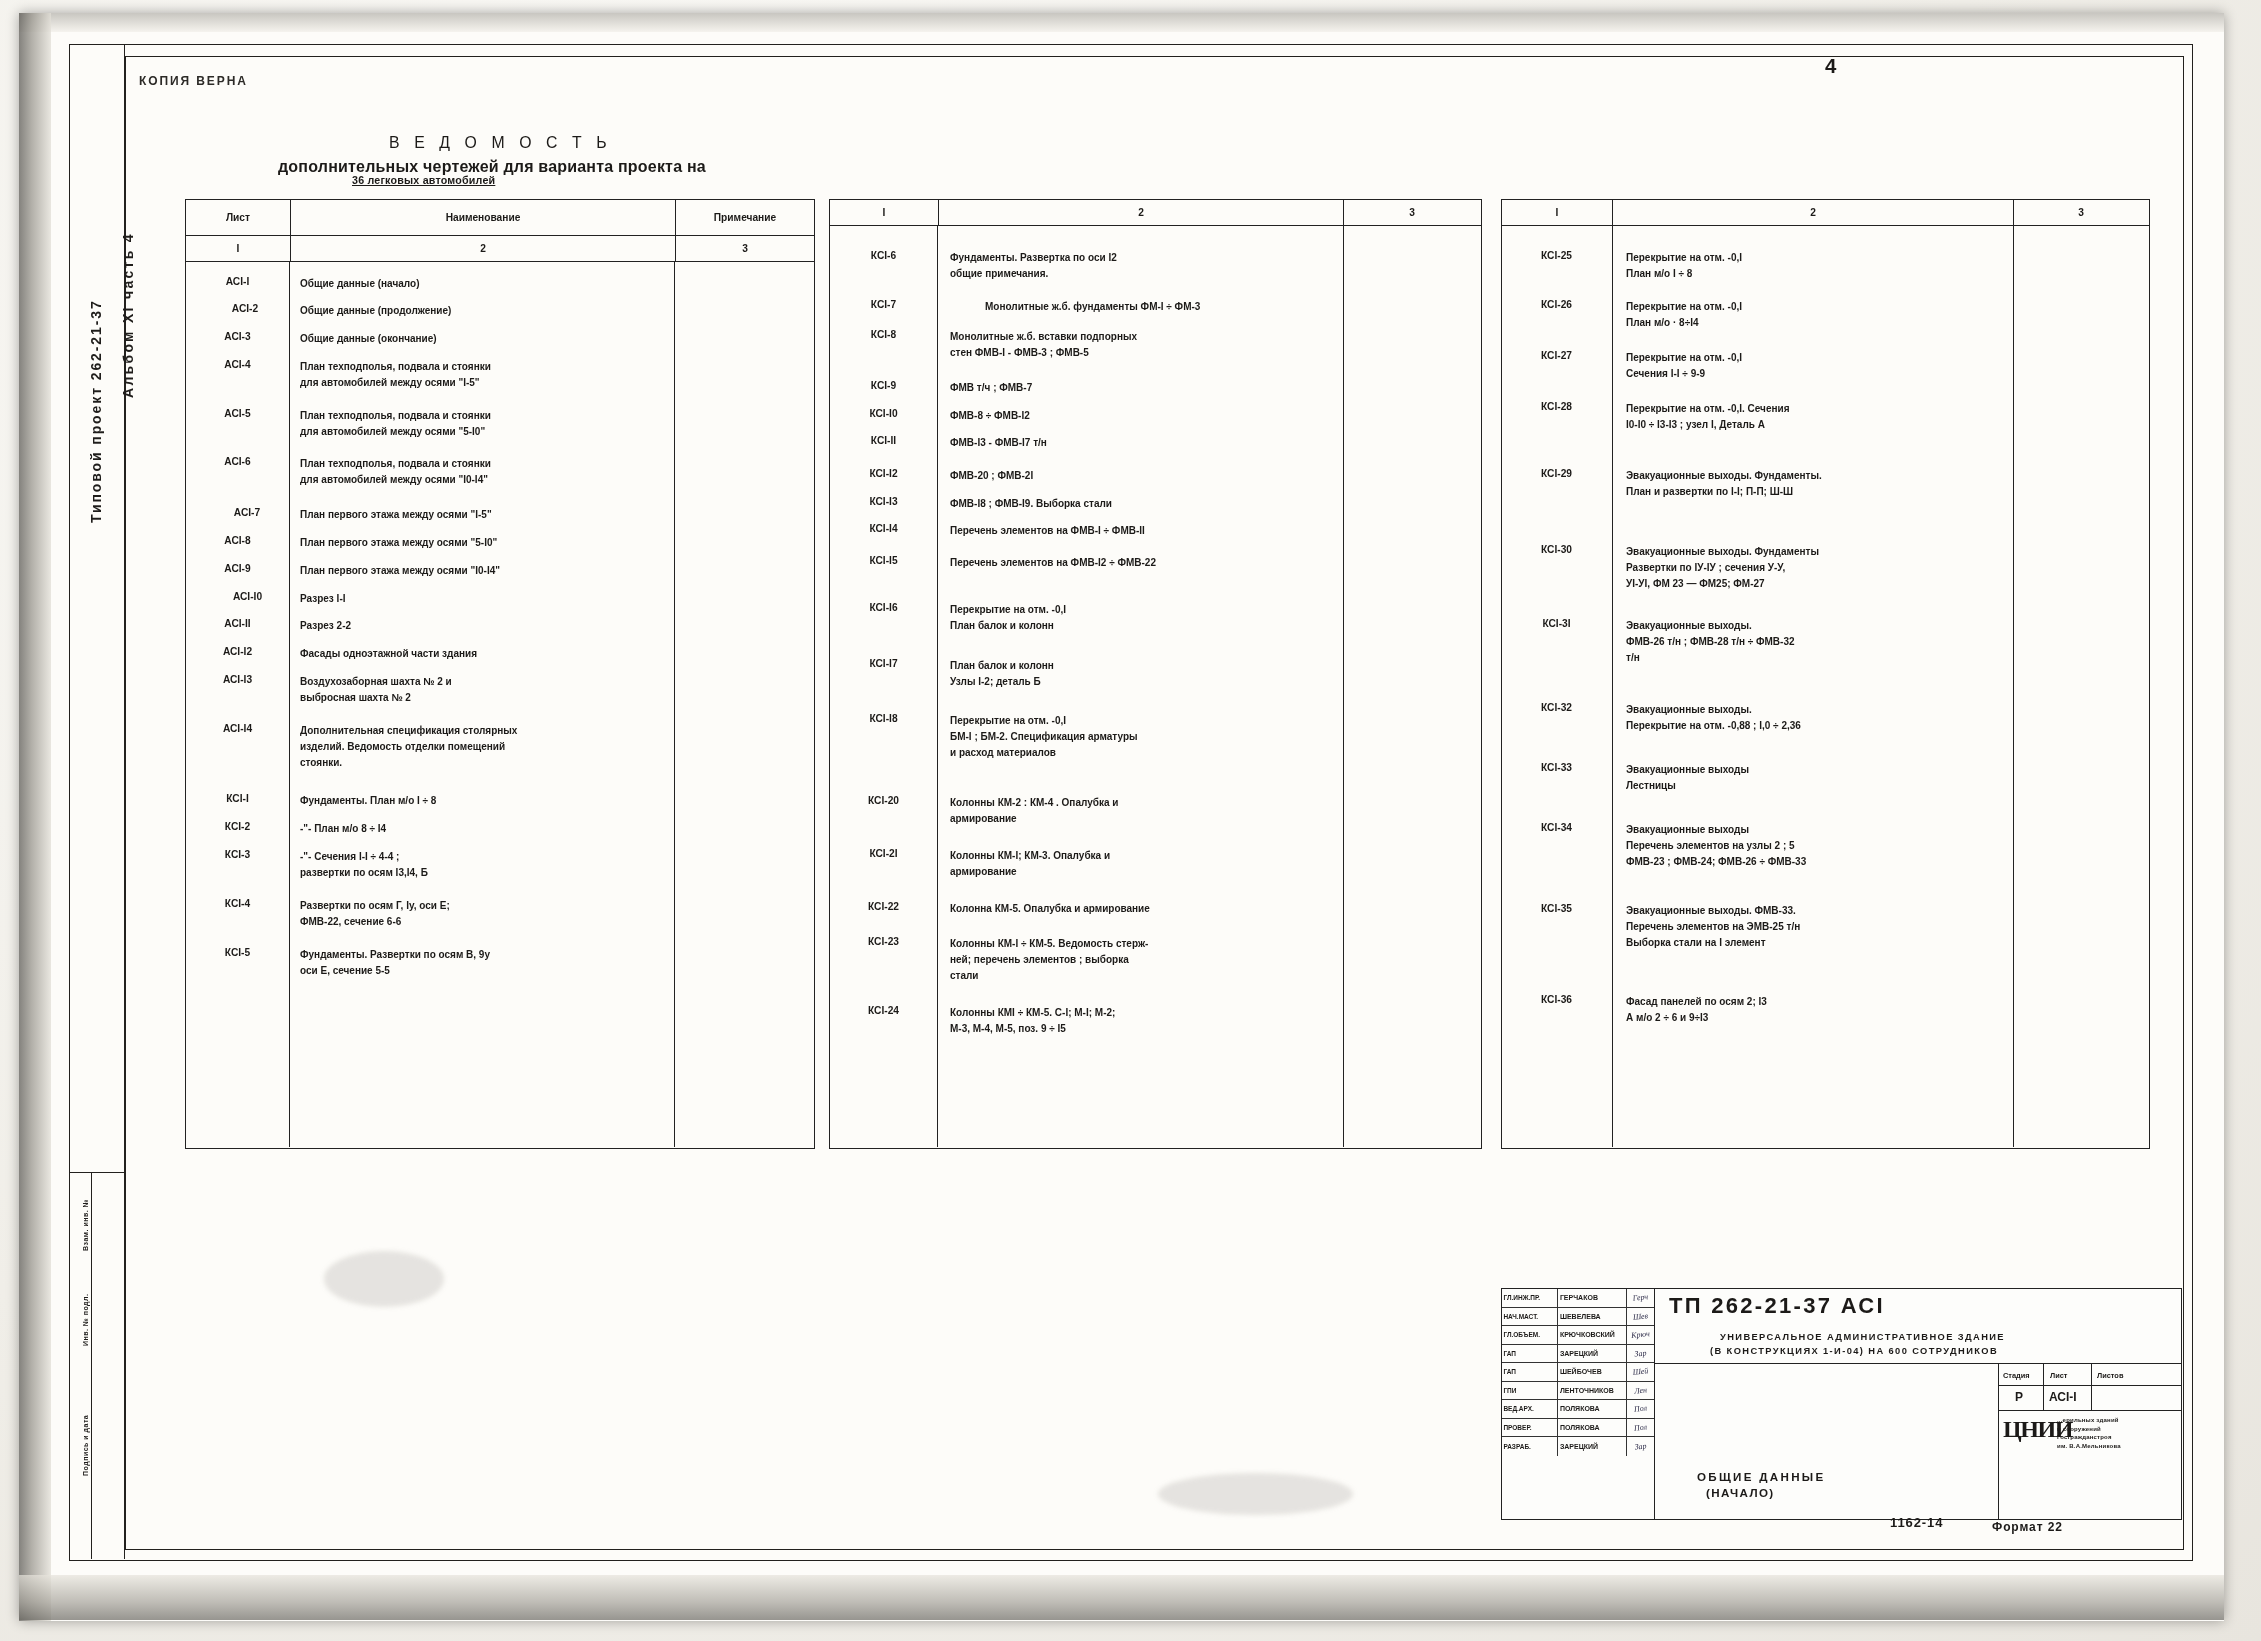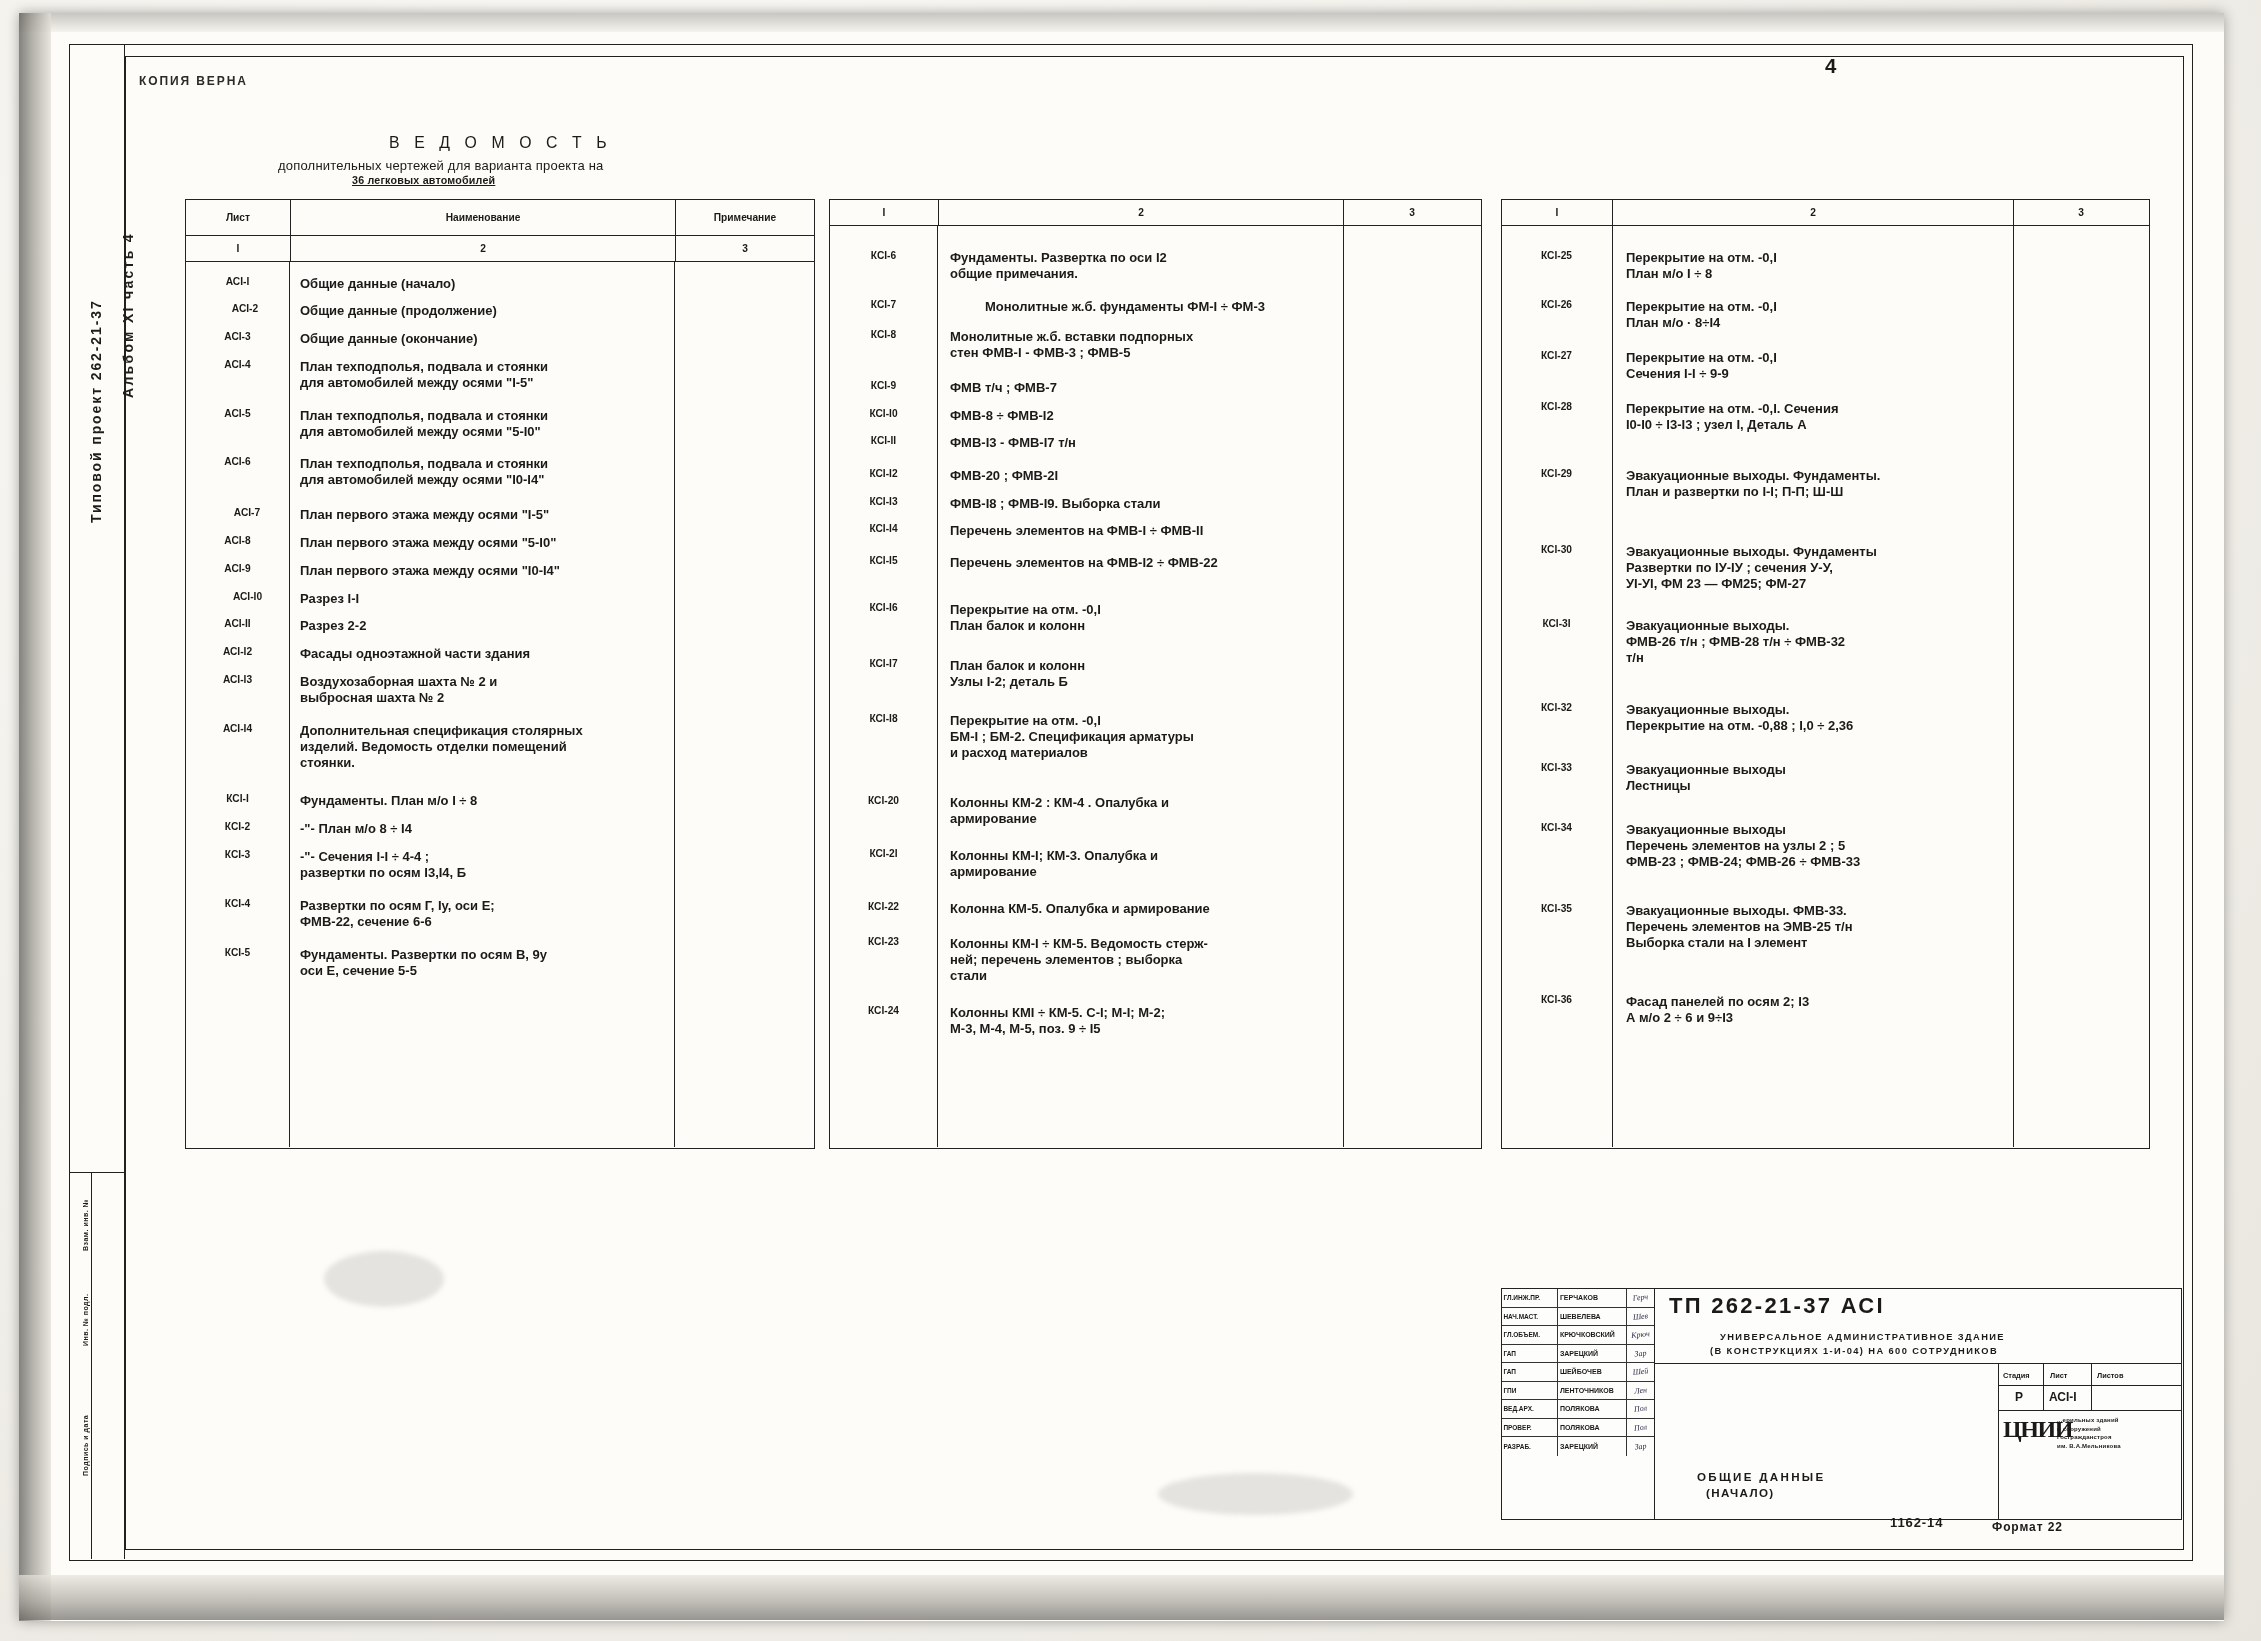--- a/index.html
+++ b/index.html
@@ -118,21 +118,21 @@
     position: absolute;
     left: 389px; top: 134px;
     font-size: 15.8px; letter-spacing: 5.1px;
     font-weight: 400;
     color: #1c1a18;
     margin: 0;
   }
   .sub1 {
     position: absolute;
     left: 278px; top: 158px;
-    font-size: 13px; font-weight: 400; color: #1c1a18;
+    font-size: 16px; font-weight: 700; color: #1c1a18;
     letter-spacing: 0.2px;
   }
   .sub2 {
     position: absolute;
     left: 352px; top: 174px;
     font-size: 10.7px; font-weight: 700; color: #1c1a18;
     letter-spacing: 0.2px;
     text-decoration: underline;
   }
 
@@ -170,21 +170,21 @@
     top: 0; bottom: 0;
     border-left: 1.4px solid #222;
   }
   .rcode {
     position: absolute;
     font-size: 10.2px; font-weight: 700; color: #1c1a18;
     text-align: center;
   }
   .rname {
     position: absolute;
-    font-size: 13px; font-weight: 700; color: #1c1a18;
+    font-size: 10px; font-weight: 700; color: #1c1a18;
     line-height: 15.8px;
   }
 
   
   .stamp {
     position: absolute;
     left: 1501px; top: 1288px;
     width: 681px; height: 232px;
     border: 1.4px solid #222;
     box-sizing: border-box;

